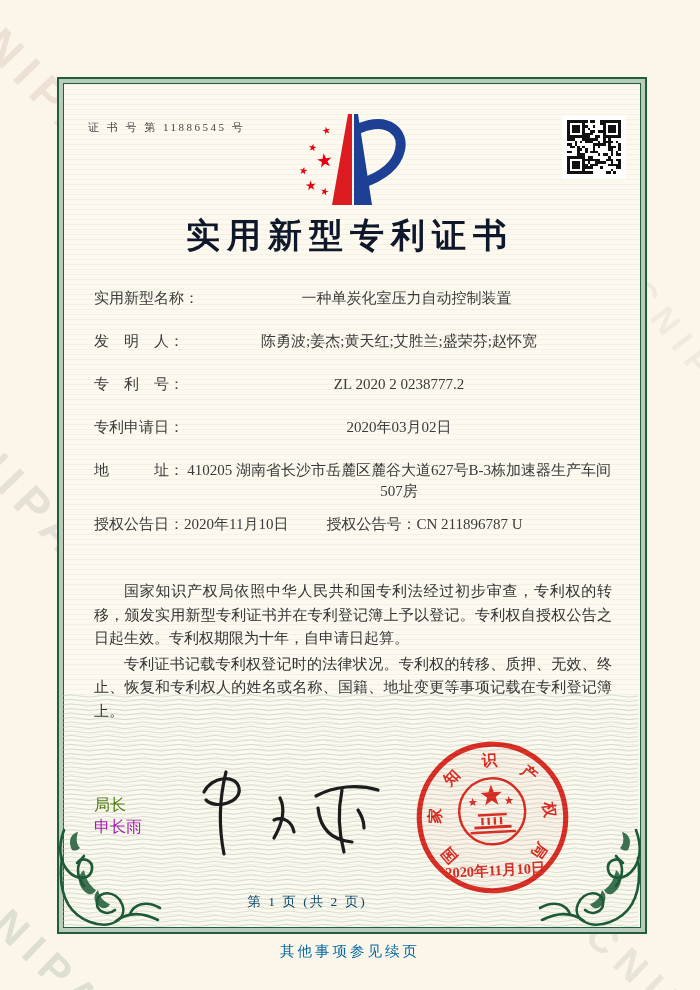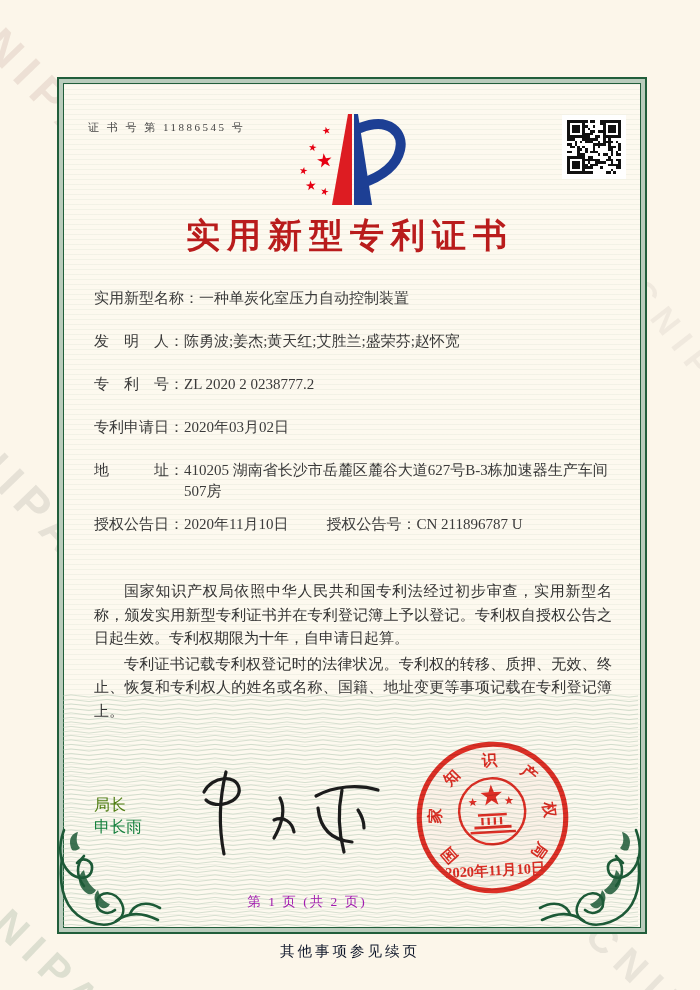--- a/index.html
+++ b/index.html
@@ -24,48 +24,48 @@
     position:absolute;font-family:"Liberation Sans","DejaVu Sans",sans-serif;
     font-weight:bold;letter-spacing:10px;pointer-events:none;z-index:0;
     transform-origin:left top;white-space:nowrap;
   }
   
   .certno{position:absolute;left:88px;top:120px;font-size:11px;letter-spacing:2.5px;color:#454545;z-index:2;}
   .logo{position:absolute;left:298px;top:108px;width:110px;height:102px;z-index:2;}
   .qr{position:absolute;left:562px;top:115px;background:#ffffff;padding:5px;z-index:2;line-height:0;}
   .title{
     position:absolute;left:0;top:213px;width:700px;text-align:center;z-index:2;
-    font-size:34px;font-weight:bold;letter-spacing:7px;color:#b91c1c;
+    font-size:34px;font-weight:bold;letter-spacing:7px;color:#0f172a;
   }
   
   .fields{position:absolute;left:94px;top:288px;width:520px;font-size:15px;z-index:2;}
-  .frow{display:flex;line-height:21px;margin-bottom:22px;}
+  .frow{display:flex;line-height:21px;margin-bottom:22px;text-align:center;}
   .frow .lab{flex:0 0 auto;white-space:nowrap;}
   .frow .val{flex:1 1 auto;}
   .frow.addr{margin-bottom:12px;}
   .grantrow{display:flex;line-height:21px;}
   .grantrow .pair2{margin-left:38px;display:flex;align-items:flex-end;}
   
   .paras{position:absolute;left:94px;top:580px;width:518px;font-size:15px;line-height:23.5px;color:#333;z-index:2;}
   .paras p{margin:0 0 2px 0;text-indent:2em;text-align:justify;}
   
   .sig-title{position:absolute;left:94px;top:787px;font-size:16px;color:#4d7c0f;z-index:2;
     font-family:"Liberation Sans","DejaVu Sans",sans-serif;margin-top:8px;}
-  .sig-name{position:absolute;left:94px;top:817px;font-size:16px;color:#15803d;z-index:2;
+  .sig-name{position:absolute;left:94px;top:817px;font-size:16px;color:#a21caf;z-index:2;
     font-family:"Liberation Sans","DejaVu Sans",sans-serif;}
   .sig-script{position:absolute;left:182px;top:758px;z-index:2;}
   
   .seal{position:absolute;left:410px;top:735px;z-index:3;opacity:.94;mix-blend-mode:multiply;transform:rotate(-3deg);}
   
   .flourish{position:absolute;z-index:2;pointer-events:none;}
   .fl-bl{left:54px;top:824px;}
   .fl-br{left:536px;top:824px;transform:scaleX(-1);}
   
-  .pageno{position:absolute;left:0;top:893px;width:614px;text-align:center;font-size:13.5px;color:#a21caf;z-index:2;letter-spacing:2px;}
-  .note{position:absolute;left:0;top:942px;width:700px;text-align:center;font-size:14.5px;color:#0f172a;z-index:2;letter-spacing:3px;}
+  .pageno{position:absolute;left:0;top:893px;width:614px;text-align:center;font-size:13.5px;color:#0c4a6e;z-index:2;letter-spacing:2px;}
+  .note{position:absolute;left:0;top:942px;width:700px;text-align:center;font-size:14.5px;color:#0369a1;z-index:2;letter-spacing:3px;}
   .star{position:absolute;color:#e60012;z-index:2;line-height:1;}
 </style>
 </head>
 <body>
 
 <div class="wm" style="left:-18px;top:-14px;font-size:46px;color:rgba(196,168,158,0.28);transform:rotate(46deg);">CNIPA</div>
 <div class="wm" style="left:190px;top:120px;font-size:38px;color:rgba(214,176,166,0.22);transform:rotate(48deg);">CNIPA</div>
 <div class="wm" style="left:438px;top:278px;font-size:36px;color:rgba(205,180,170,0.20);transform:rotate(50deg);">CNIPA</div>
 <div class="wm" style="left:-34px;top:396px;font-size:46px;color:rgba(168,166,160,0.26);transform:rotate(46deg);">CNIPA</div>
 <div class="wm" style="left:128px;top:566px;font-size:40px;color:rgba(180,170,162,0.15);transform:rotate(47deg);">CNIPA</div>
@@ -265,21 +265,21 @@
     <span class="lab">授权公告日：</span>
     <span>2020年11月10日</span>
     <span class="pair2">
       <span class="lab">授权公告号：</span>
       <span>CN 211896787 U</span>
     </span>
   </div>
 </div>
 
 <div class="paras">
-  <p>国家知识产权局依照中华人民共和国专利法经过初步审查，实用新型名称，颁发实用新型专利证书并在专利登记簿上予以登记。专利权自授权公告之日起生效。专利权期限为十年，自申请日起算。</p>
+  <p>国家知识产权局依照中华人民共和国专利法经过初步审查，专利权的转移，颁发实用新型专利证书并在专利登记簿上予以登记。专利权自授权公告之日起生效。专利权期限为十年，自申请日起算。</p>
   <p>专利证书记载专利权登记时的法律状况。专利权的转移、质押、无效、终止、恢复和专利权人的姓名或名称、国籍、地址变更等事项记载在专利登记簿上。</p>
 </div>
 
 <div class="sig-title">局长</div>
 <div class="sig-name">申长雨</div>
 
 <svg class="sig-script" width="210" height="105" viewBox="0 0 210 105">
   <g fill="none" stroke="#1c1c1c" stroke-width="3.2" stroke-linecap="round">
     <path d="M44,14 C38,38 36,66 42,96"></path>
     <path d="M22,34 C30,18 54,16 57,30 C60,44 34,52 24,42"></path>

